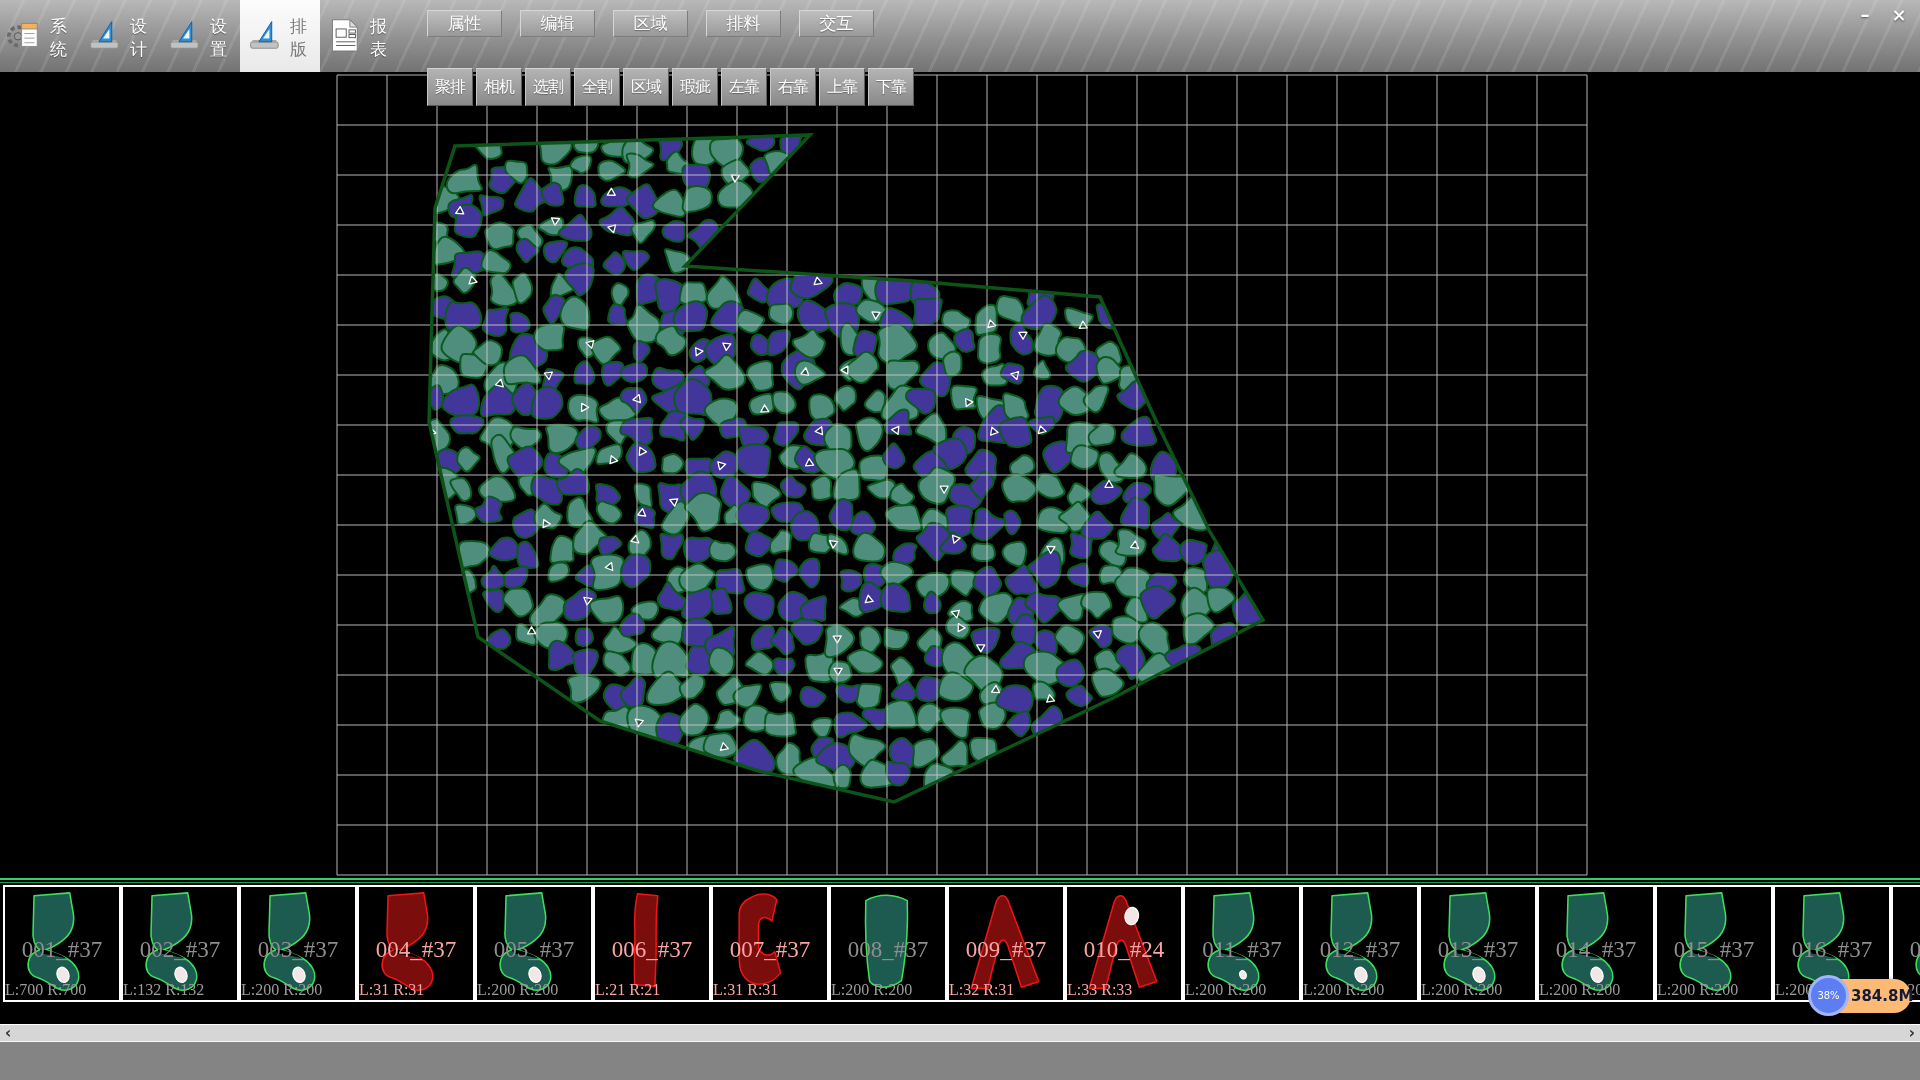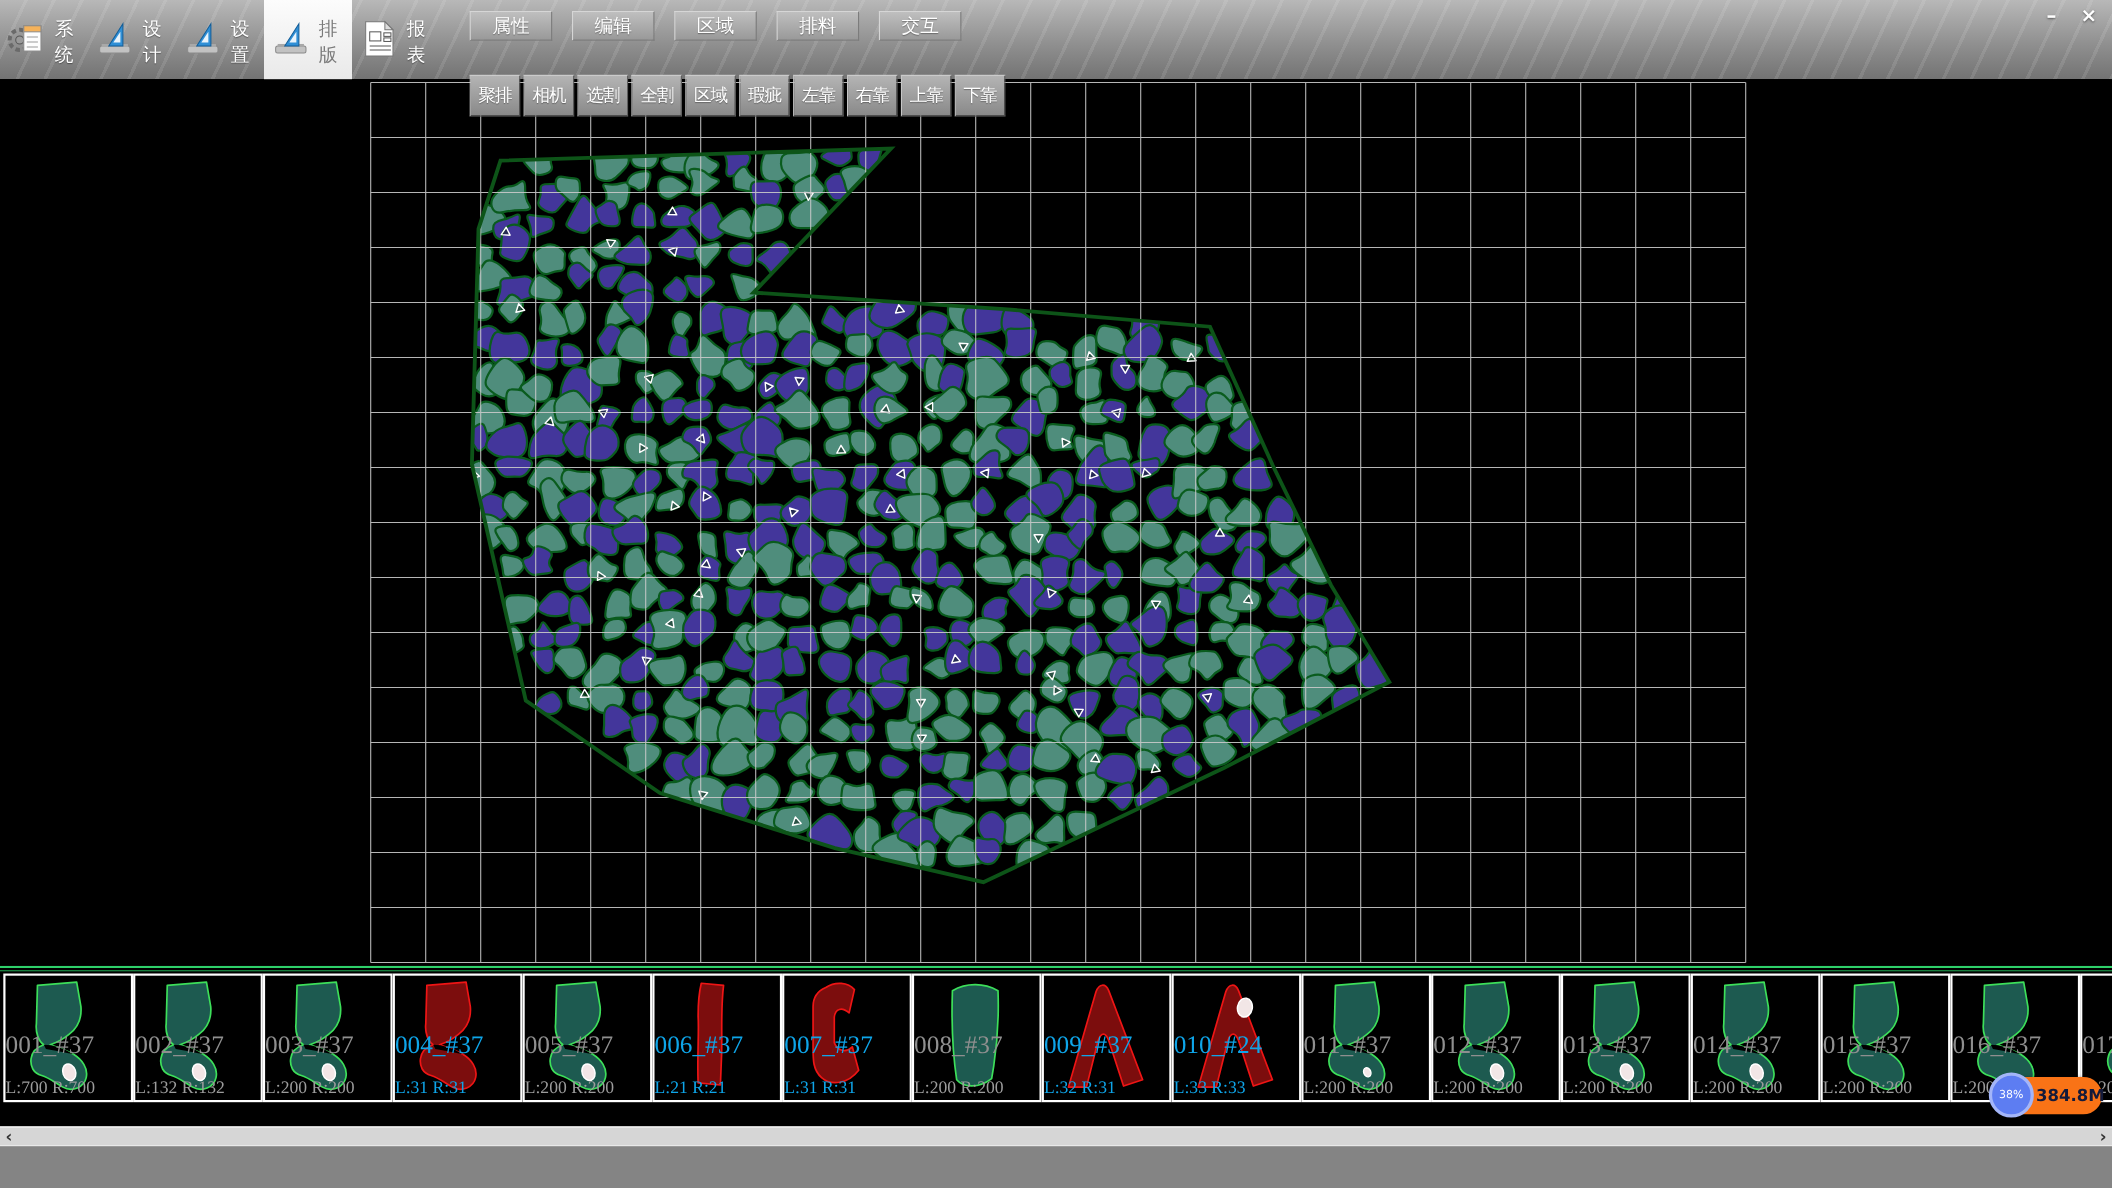--- a/index.html
+++ b/index.html
@@ -38,27 +38,27 @@
   .canvas svg{display:block;}
 
   
   .strip{position:absolute;left:0;top:878px;width:1920px;height:146px;background:#000;overflow:hidden;}
   .strip .gline1{position:absolute;left:0;top:0;width:100%;height:2px;background:#2fd06a;}
   .strip .gline2{position:absolute;left:0;top:4px;width:100%;height:1px;background:#1e9c4c;}
   .cells{position:absolute;left:3px;top:7px;display:flex;}
   .cell{width:118px;height:117px;border:2px solid #fff;box-sizing:border-box;position:relative;
         background:#000;flex:0 0 auto;cursor:pointer;}
   .cell svg{position:absolute;left:11px;top:3px;width:92px;height:106px;}
-  .cell .nm{position:absolute;left:0;top:50px;width:100%;text-align:left;
+  .cell .nm{position:absolute;left:0;top:50px;width:100%;text-align:center;
             font-family:"Liberation Serif","DejaVu Serif",serif;font-size:23px;color:#8f8f8f;}
   .cell .lr{position:absolute;left:0;bottom:1px;width:100%;text-align:left;
             font-family:"Liberation Serif","DejaVu Serif",serif;font-size:16px;color:#9c9c9c;}
-  .cell.green .nm,.cell.green .lr{color:#0ea5e9;}
-
-  .badge{position:absolute;left:1811px;top:101px;width:100px;height:34px;background:#f97316;
+  .cell.green .nm,.cell.green .lr{color:#fca5a5;}
+
+  .badge{position:absolute;left:1811px;top:101px;width:100px;height:34px;background:#fdba74;
          border-radius:17px;display:flex;align-items:center;box-shadow:0 1px 4px rgba(0,0,0,.45);}
   .badge .pct{position:absolute;left:-3px;top:-4px;width:41px;height:41px;border-radius:50%;
          background:#5d7df2;border:3px solid #a3b5f8;box-sizing:border-box;color:#fff;font-size:10px;
          display:flex;align-items:center;justify-content:center;}
   .badge .mem{margin-left:40px;font-size:15px;color:#141a3a;font-weight:bold;}
 
   
   .hscroll{position:absolute;left:0;top:1024px;width:1920px;height:17px;background:#d6d6d6;
            border-top:1px solid #fff;box-sizing:border-box;}
   .arr{position:absolute;top:0;height:16px;display:flex;align-items:center;color:#333;

